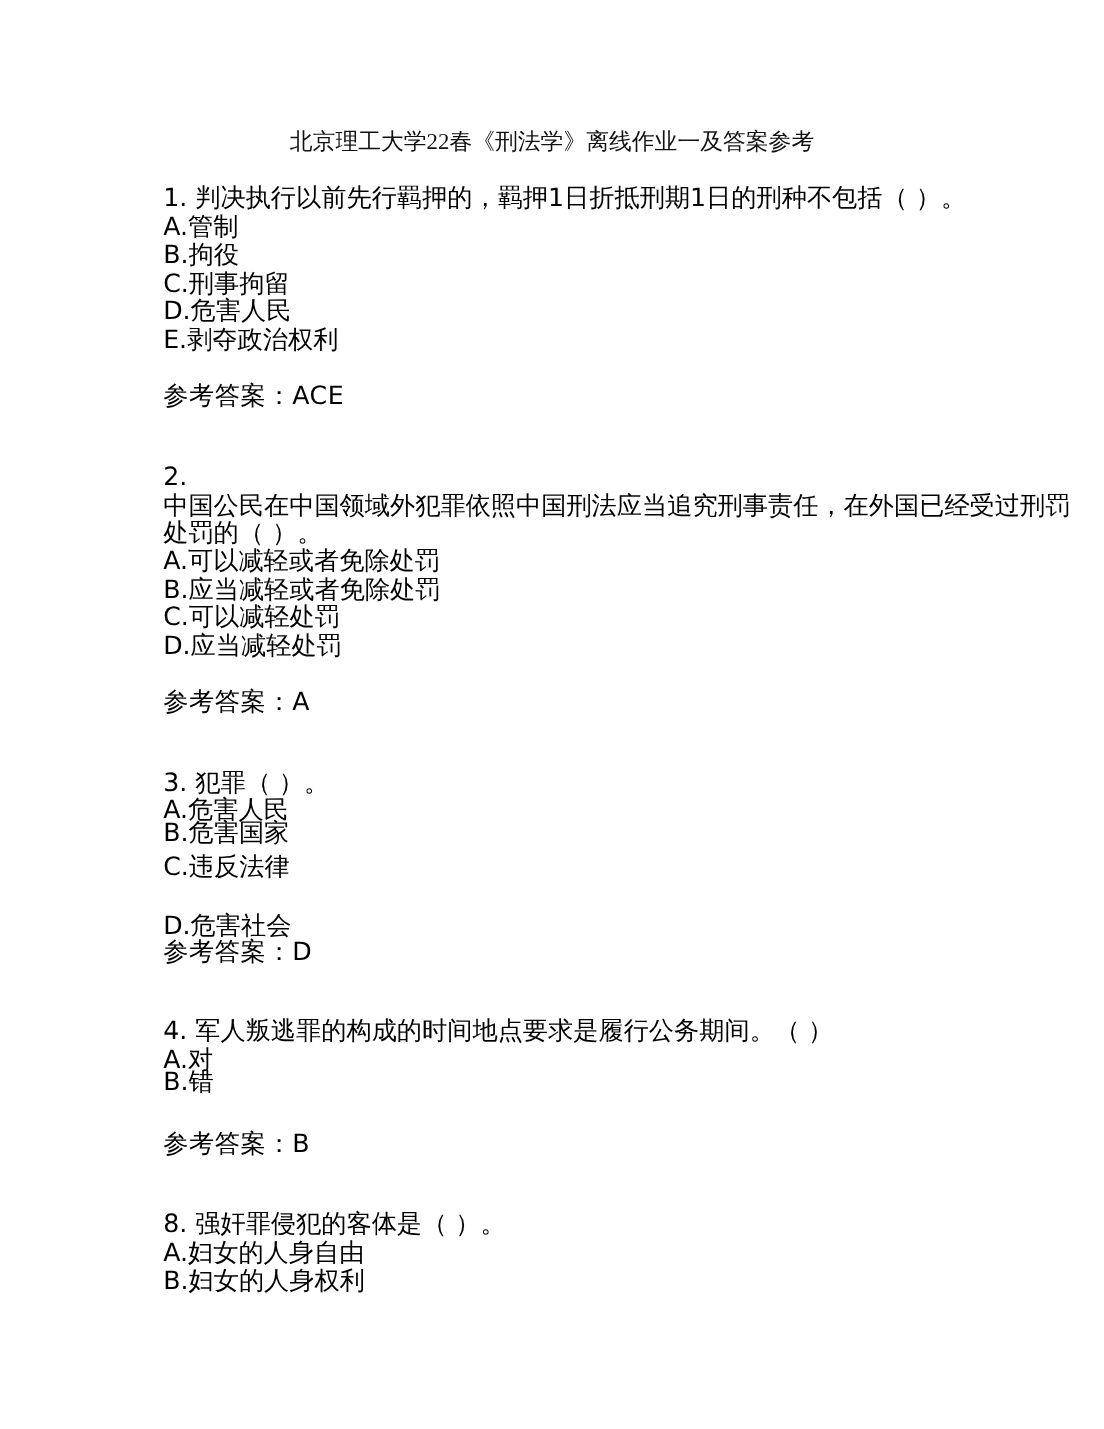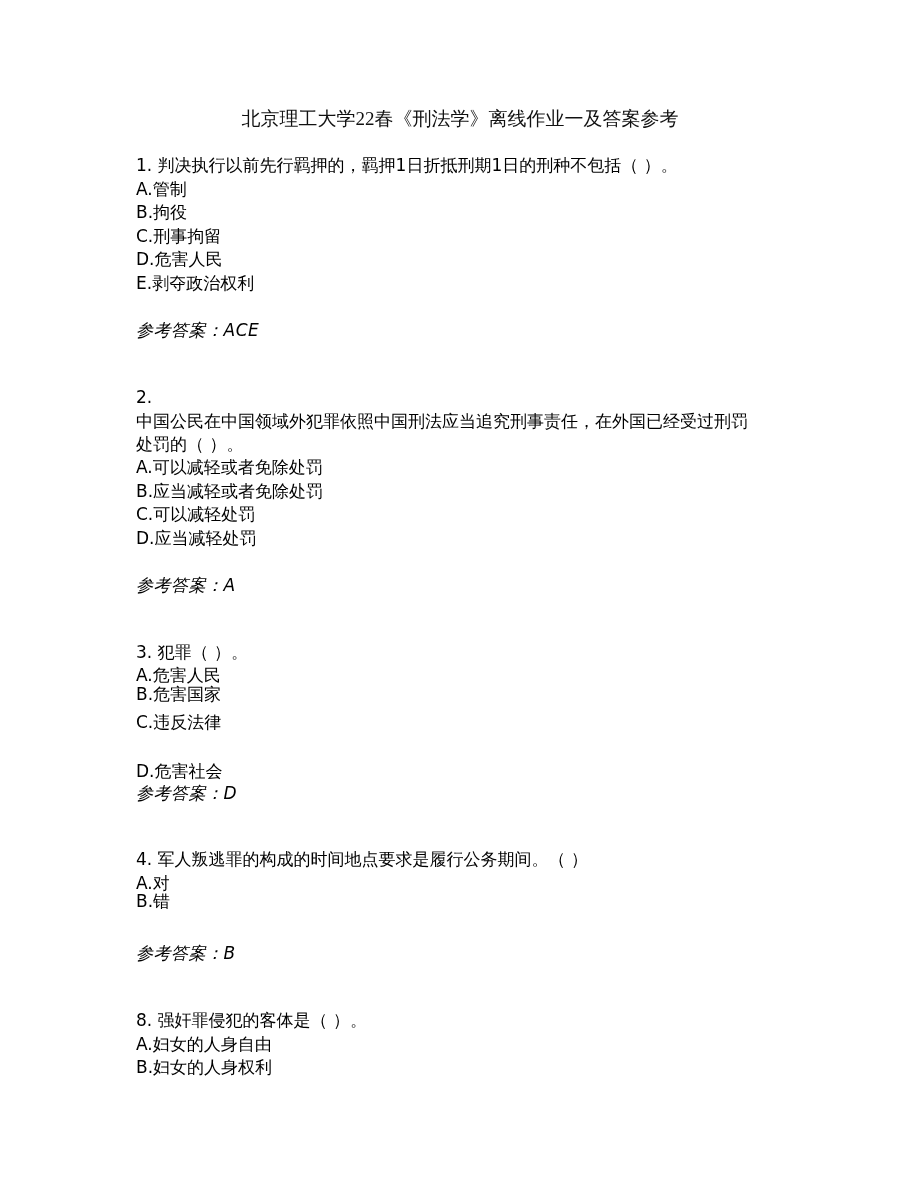--- a/index.html
+++ b/index.html
@@ -5,23 +5,23 @@
   html, body { margin: 0; padding: 0; background: #ffffff; }
   body { width: 920px; height: 1191px; position: relative; overflow: hidden; color: #000; }
   .title {
     position: absolute; left: 0; width: 920px; top: 107px;
     text-align: center; font-family: "Liberation Serif", "DejaVu Serif", serif;
     font-size: 19px; line-height: 24px; color: #111;
   }
   .line {
     position: absolute; left: 136px; white-space: nowrap;
     font-family: "DejaVu Sans", "Liberation Sans", sans-serif;
-    font-size: 17px; line-height: 23px; color: #000;
+    font-size: 21px; line-height: 23px; color: #000;
   }
-  .answer { letter-spacing: 0.5px; font-style: italic; }
+  .answer { letter-spacing: 0.5px; }
 </style>
 </head>
 <body>
 
 <div>
   <div class="title">北京理工大学22春《刑法学》离线作业一及答案参考</div>
 
   <div>
     <div class="line" style="top:154px">1.  判决执行以前先行羁押的，羁押1日折抵刑期1日的刑种不包括（  ）。</div>
     <div class="line" style="top:178px">A.管制</div>

